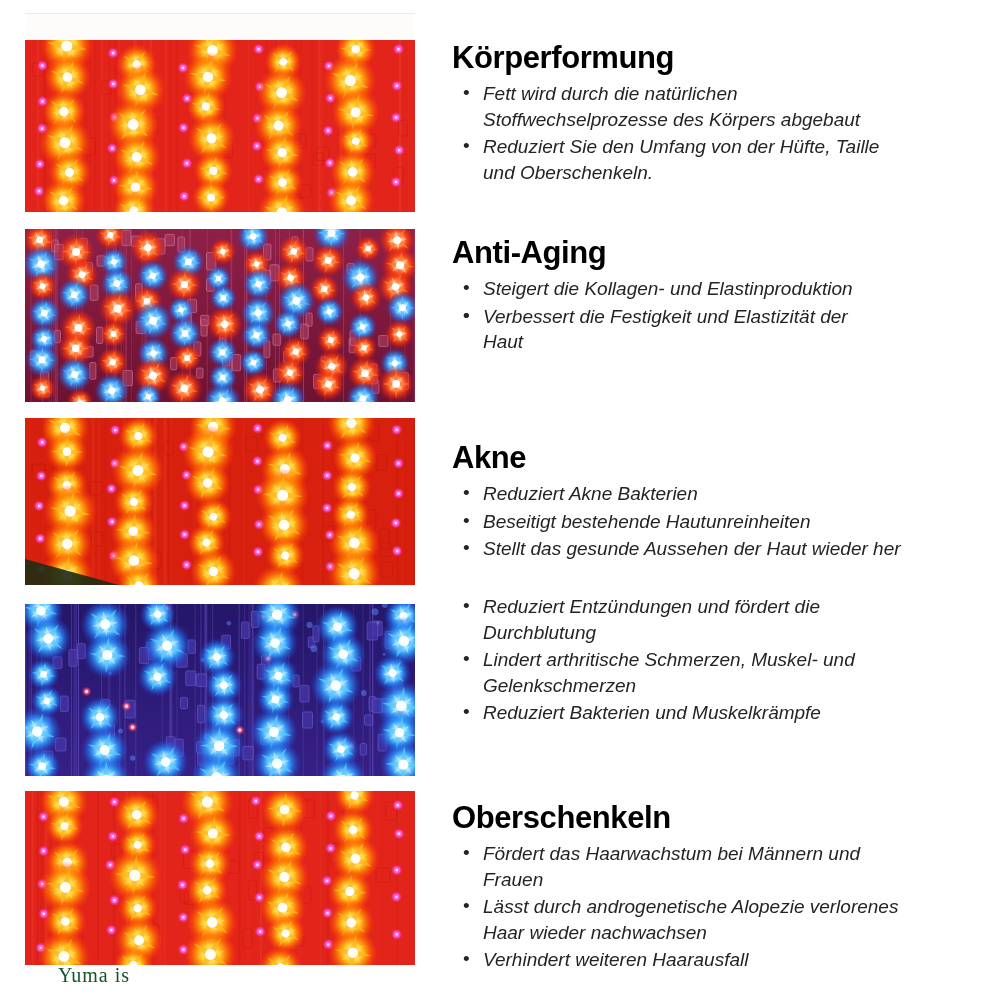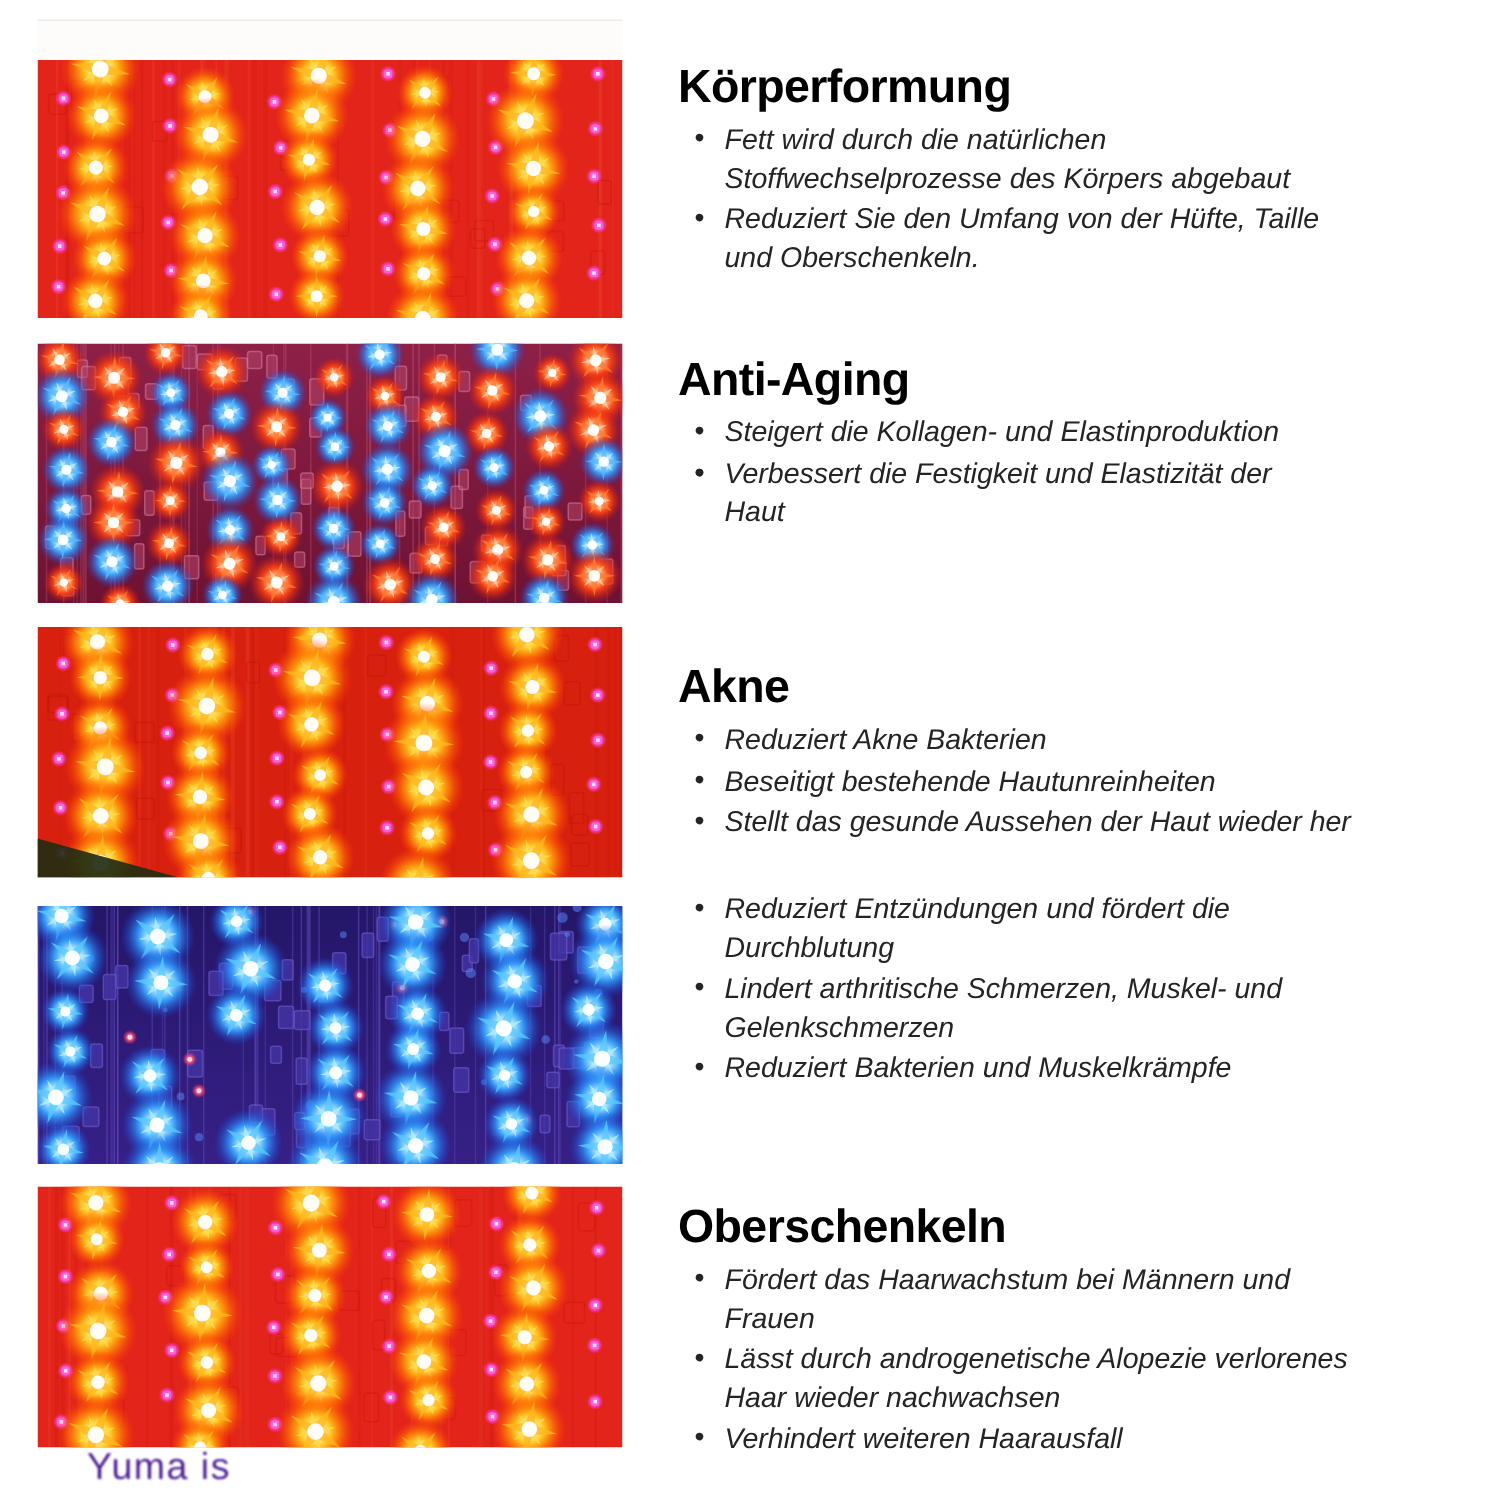--- a/index.html
+++ b/index.html
@@ -12,21 +12,21 @@
   .title{margin:0 0 7px 0;font-size:31px;line-height:33px;font-weight:700;color:#000000;letter-spacing:-0.4px;}
   .bullets{margin:0;padding:0;list-style:none;}
   .bullets li{position:relative;display:block;padding-left:31px;font-size:19px;line-height:25.5px;color:#242424;margin-bottom:2px;}
   .bullets .dot{position:absolute;left:11px;top:-1px;font-size:19px;color:#242424;}
   .bullets .btxt{white-space:pre-line;font-style:italic;}
   #r1 .panel{top:40px;height:172px}  #r1 .textcol{top:41px}
   #r2 .panel{top:229px;height:173px} #r2 .textcol{top:236px}
   #r3 .panel{top:418px;height:167px} #r3 .textcol{top:441px}
   #r4 .panel{top:604px;height:172px} #r4 .textcol{top:594px}
   #r5 .panel{top:791px;height:174px} #r5 .textcol{top:801px}
-  .watermark{position:absolute;left:58px;top:964px;font-size:25px;color:#4c1d95;letter-spacing:1px;filter:blur(0.7px);}
+  .watermark{position:absolute;left:58px;top:964px;font-size:20px;color:#14532d;letter-spacing:1px;filter:blur(0.7px);font-family:Liberation Serif, serif;}
 </style>
 </head>
 <body>
 
 <div class="canvas">
   <div class="photo-edge"></div>
 
   <section id="r1" class="row">
     <svg class="panel" width="390" height="172" viewBox="0 0 390 172">
         <defs>

